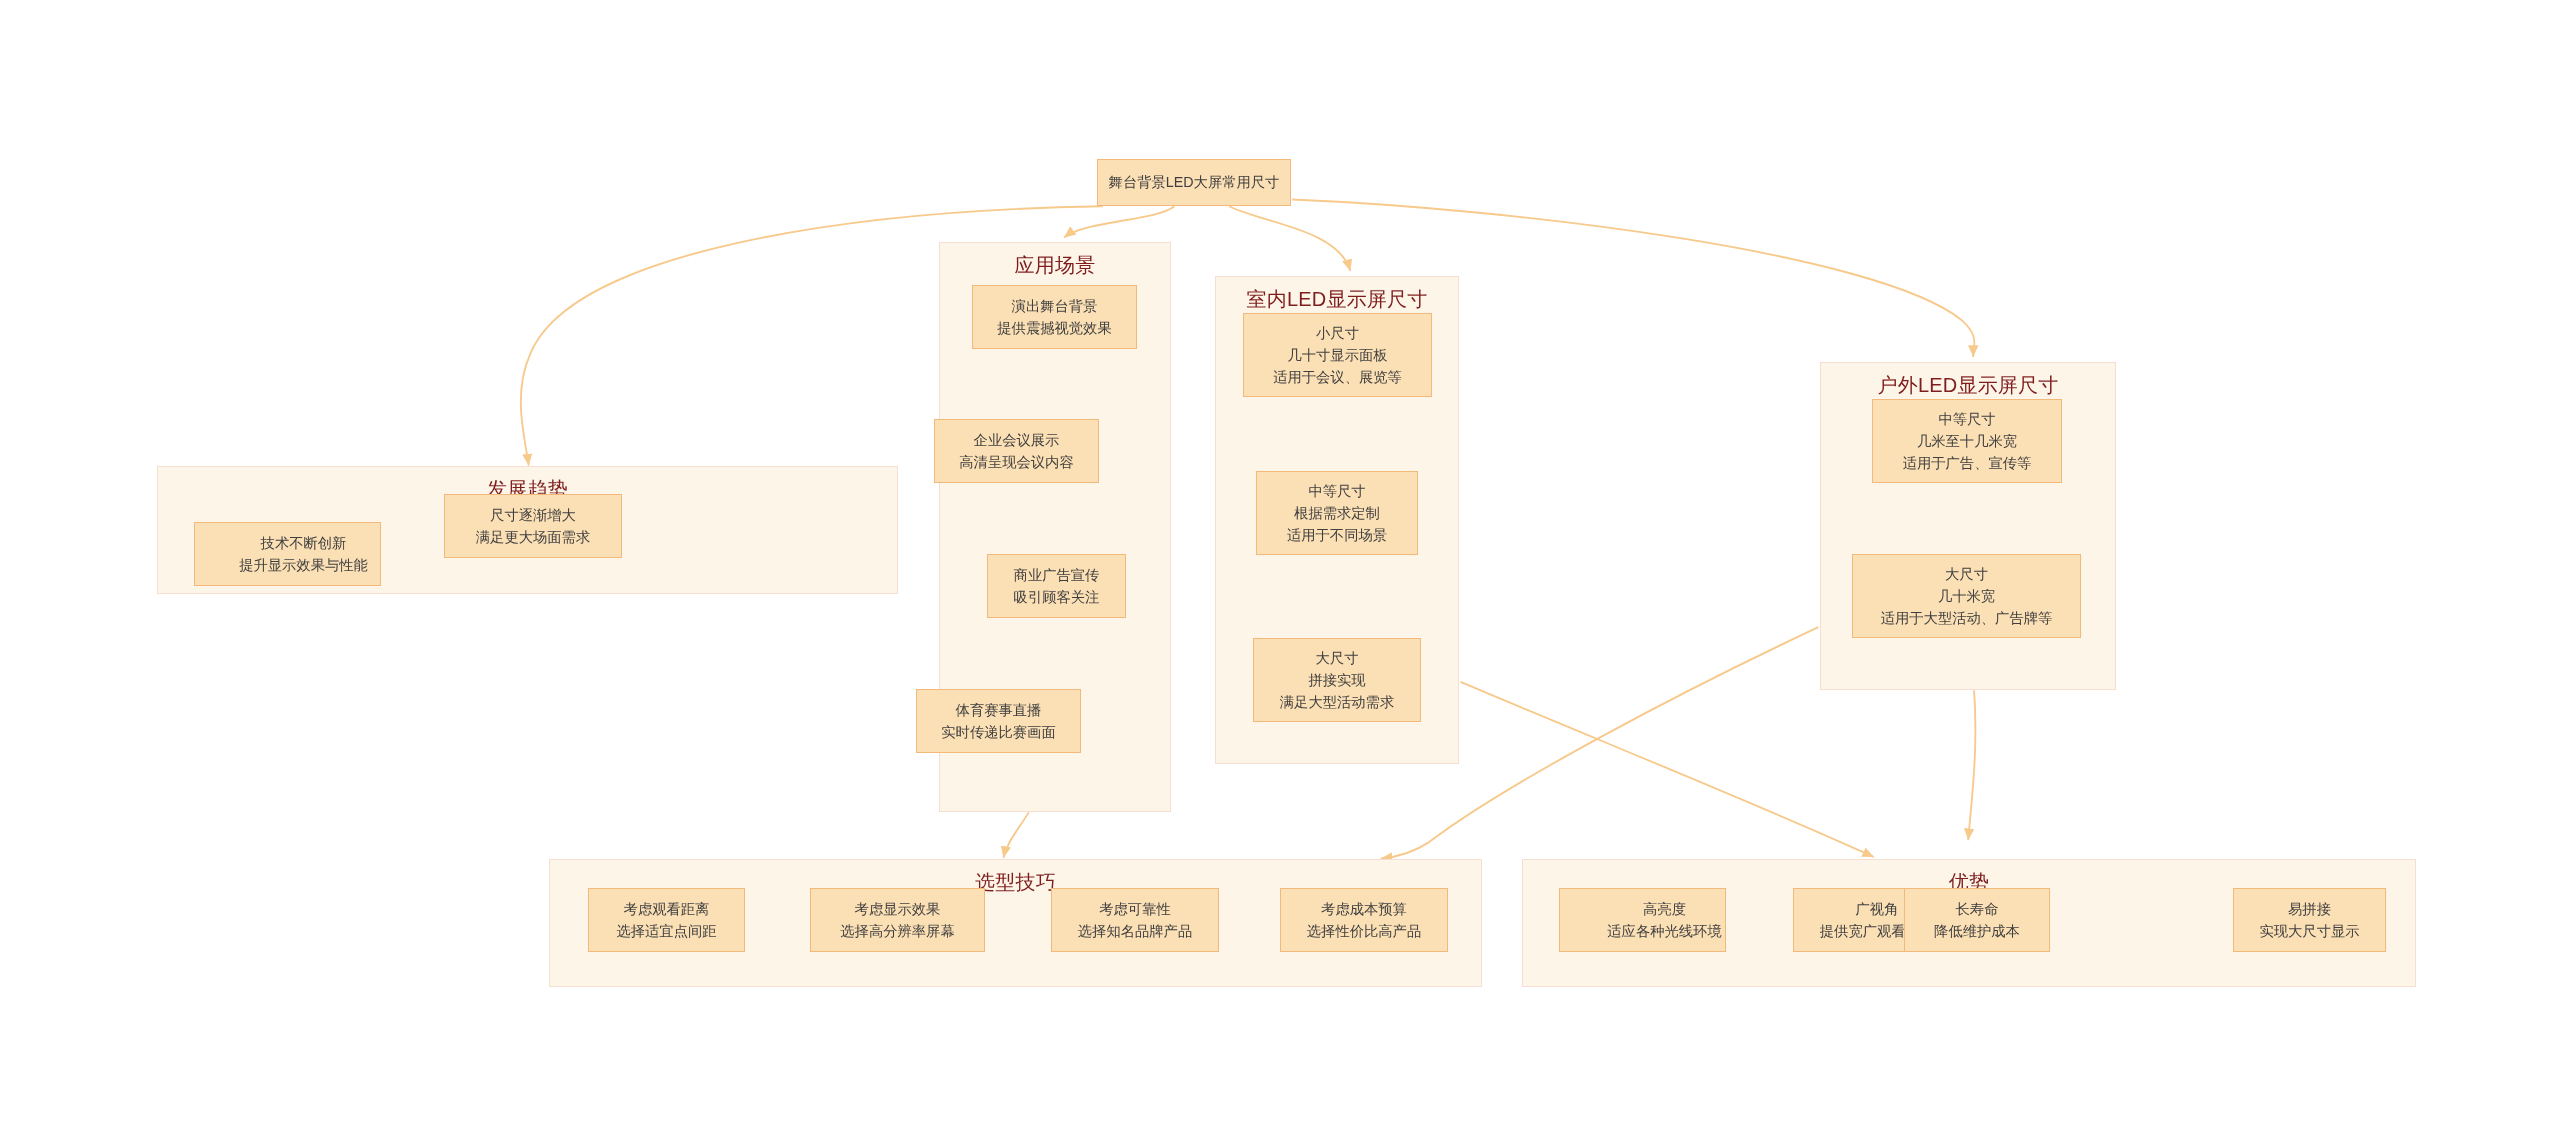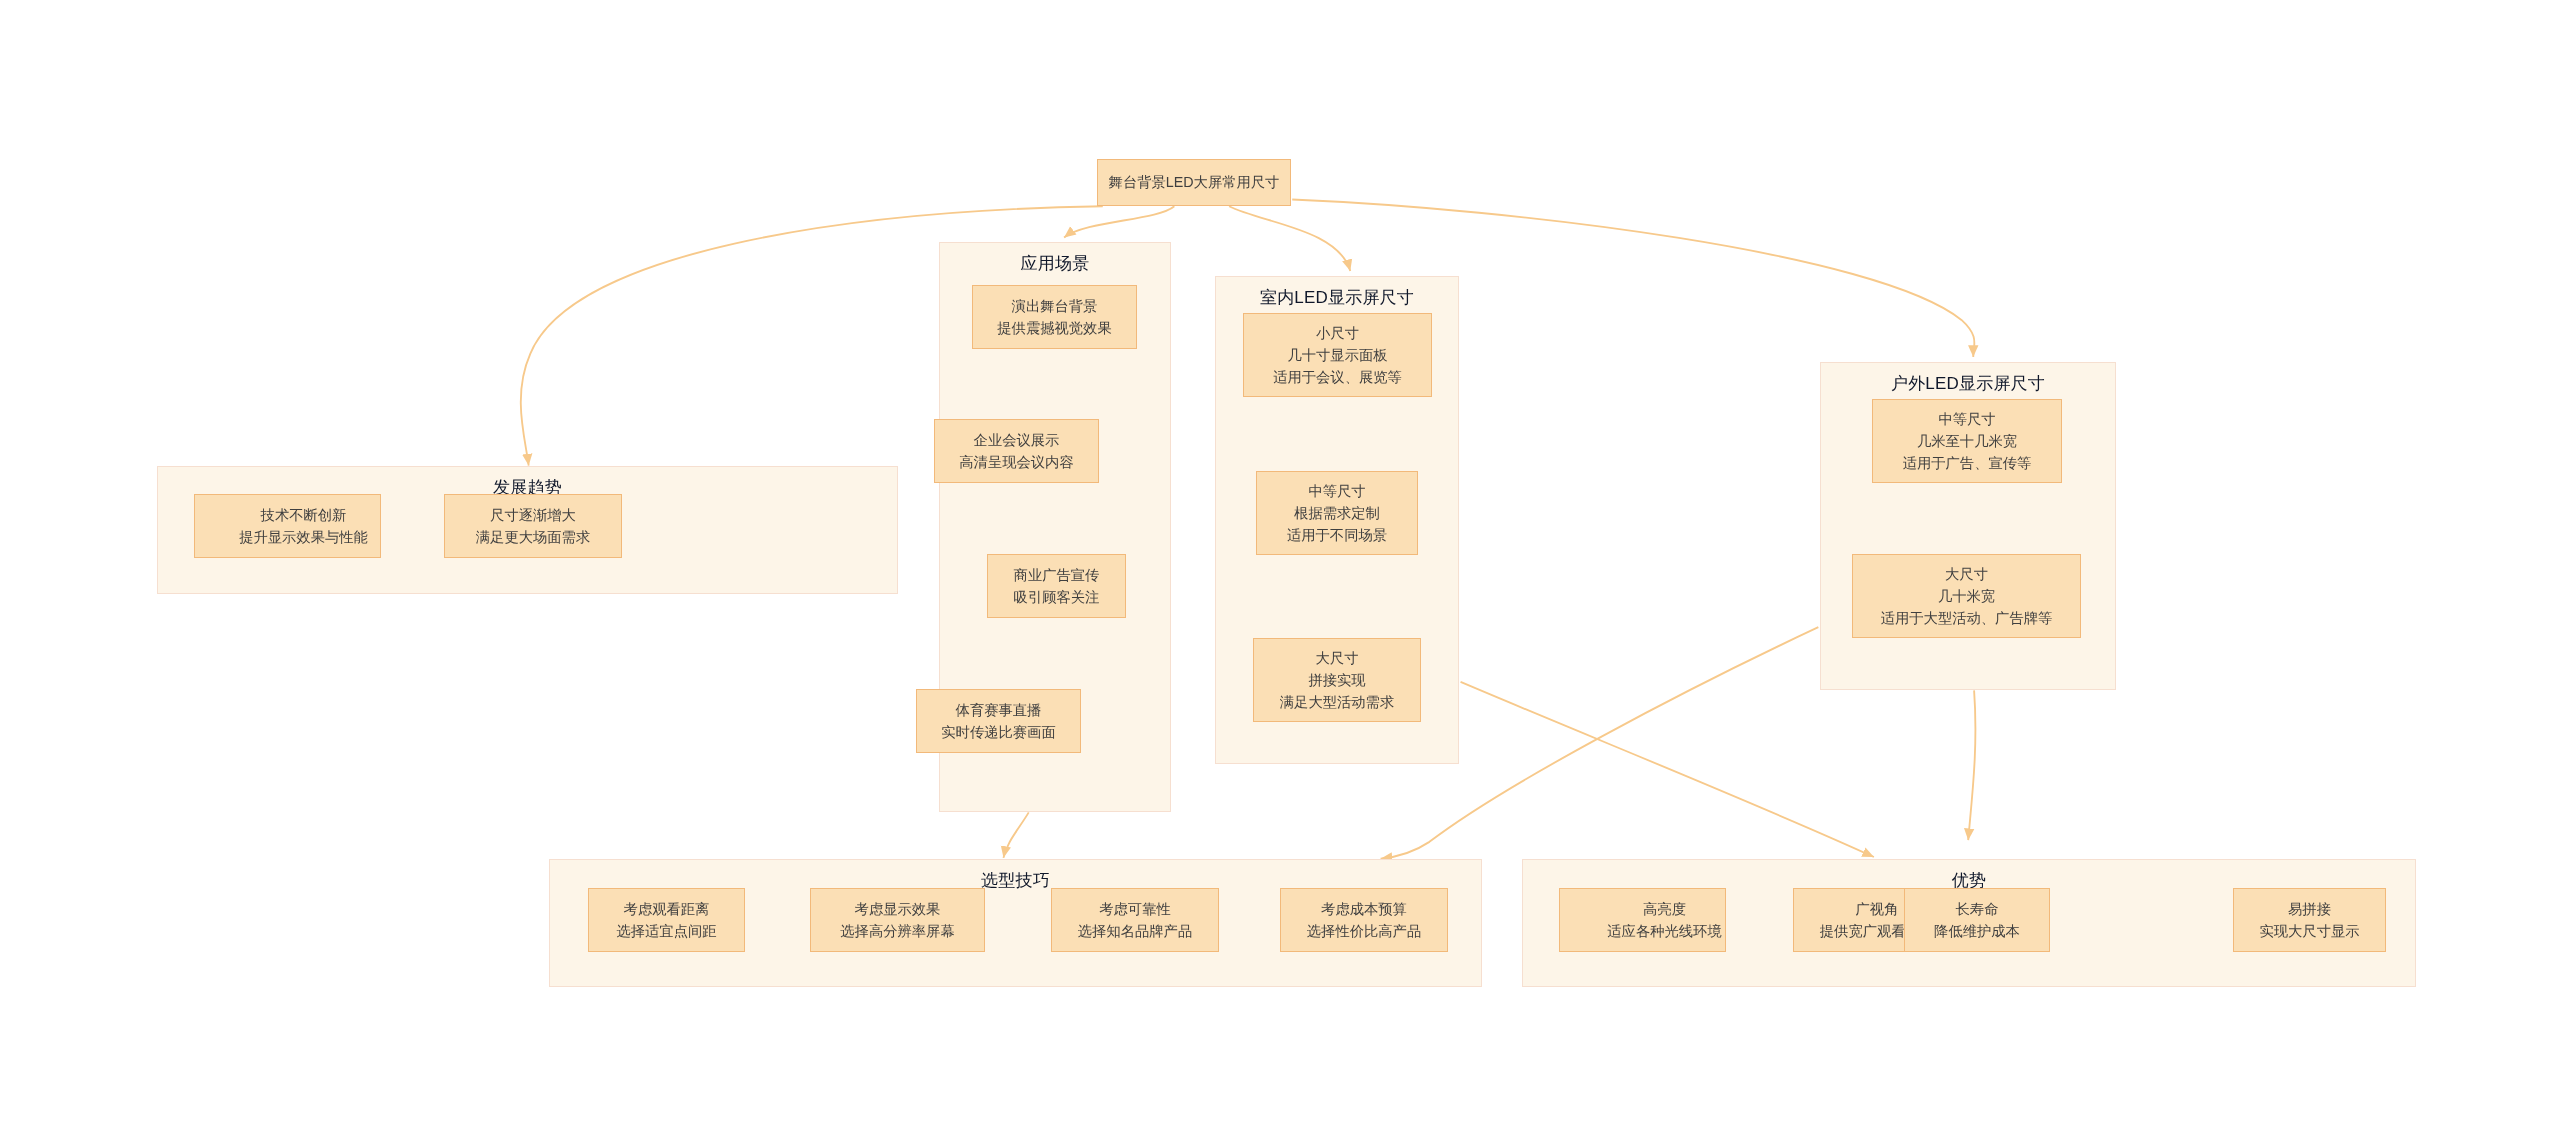--- a/index.html
+++ b/index.html
@@ -37,22 +37,22 @@
     background: #fdf5e8;
     border: 1.3px solid #f6dfd0;
     box-sizing: border-box;
   }
   .cluster-title {
     position: absolute;
     top: 9.3px;
     left: 0;
     width: 100%;
     text-align: center;
-    font-size: 17px;
-    color: #0f172a;
+    font-size: 20px;
+    color: #7f1d1d;
     font-weight: 400;
     letter-spacing: 0.2px;
     white-space: nowrap;
   }
   .node {
     position: absolute;
     background: #fbdfb5;
     border: 1.3px solid #f2b97a;
     box-sizing: border-box;
     display: flex;
@@ -121,21 +121,21 @@
     <path class="edge-path" d="M 2578,1093 L 2652,1093" marker-end="url(#arrow)"></path>
   </svg>
 
   <div class="node root" style="left:1097px; top:159px; width:194px; height:47px;">
     <span class="node-line">舞台背景LED大屏常用尺寸</span>
   </div>
 
   <div class="cluster" style="left:157px; top:466px; width:741px; height:128px;">
     <div class="cluster-title">发展趋势</div>
   </div>
-  <div class="node" style="left:194px; top:494px; width:187px; height:64px;padding-left:32px;">
+  <div class="node" style="left:194px; top:522px; width:187px; height:64px;padding-left:32px;">
     <span class="node-line">技术不断创新</span>
     <span class="node-line">提升显示效果与性能</span>
   </div>
   <div class="node" style="left:444px; top:494px; width:178px; height:64px;">
     <span class="node-line">尺寸逐渐增大</span>
     <span class="node-line">满足更大场面需求</span>
   </div>
 
   <div class="cluster" style="left:939px; top:242px; width:232px; height:570px;">
     <div class="cluster-title">应用场景</div>

